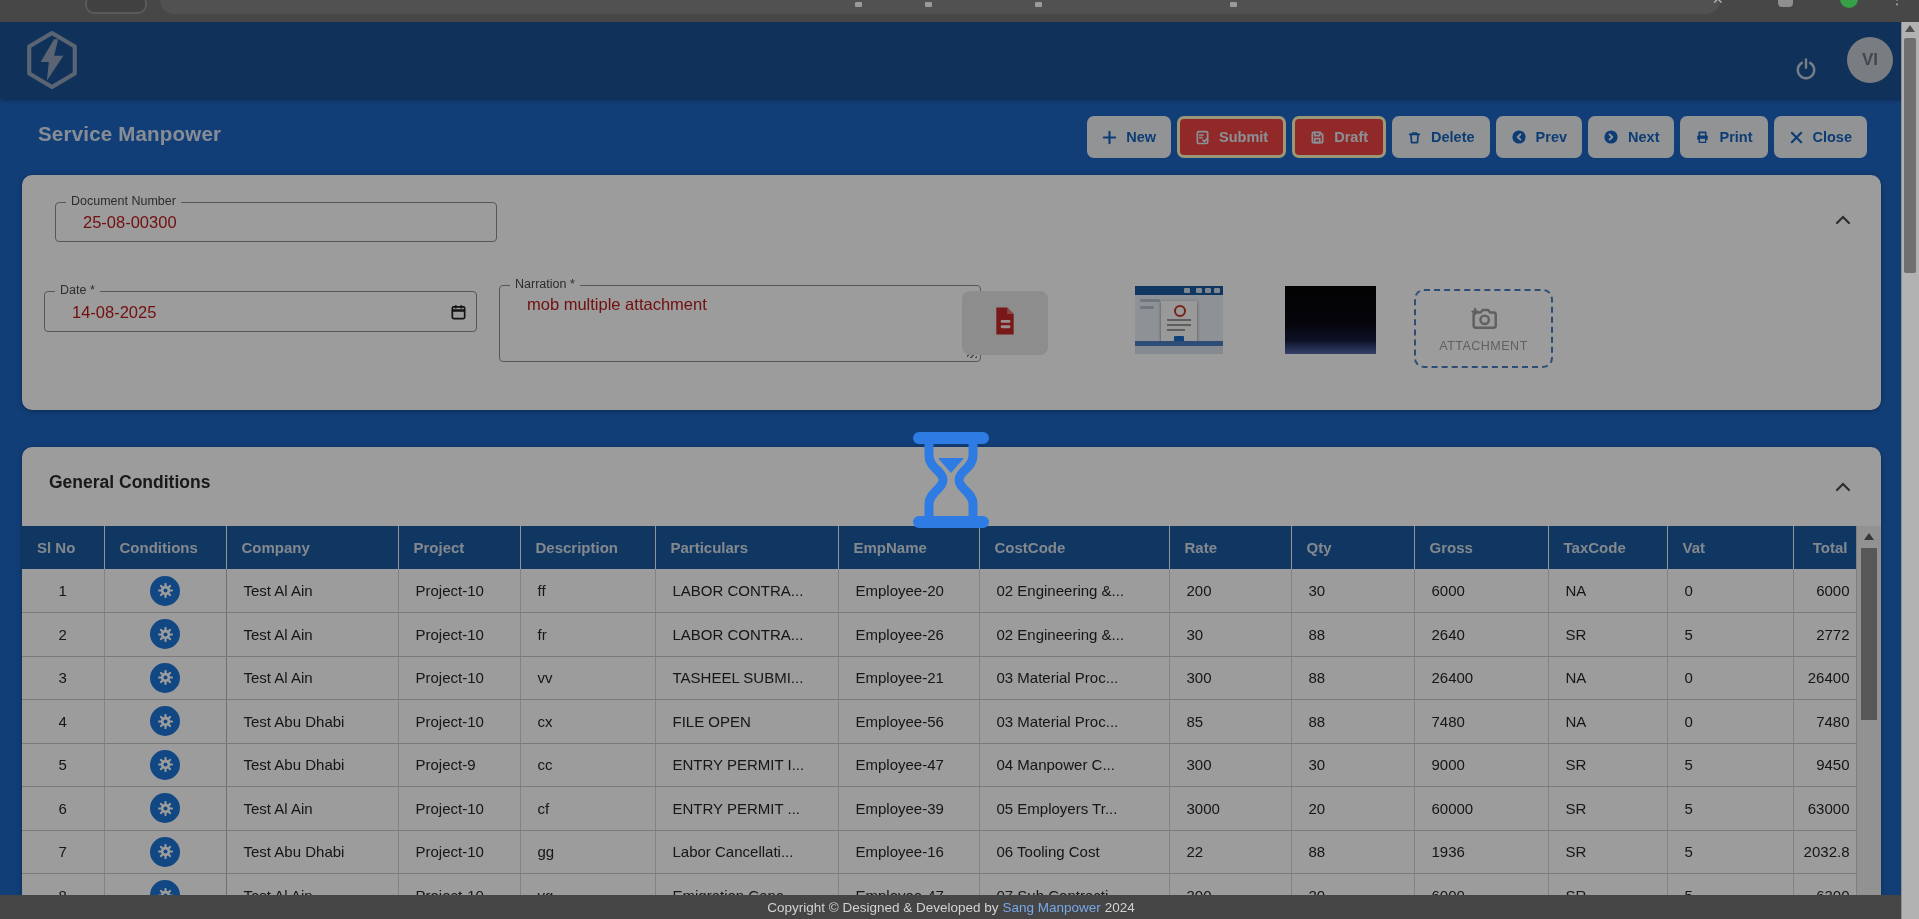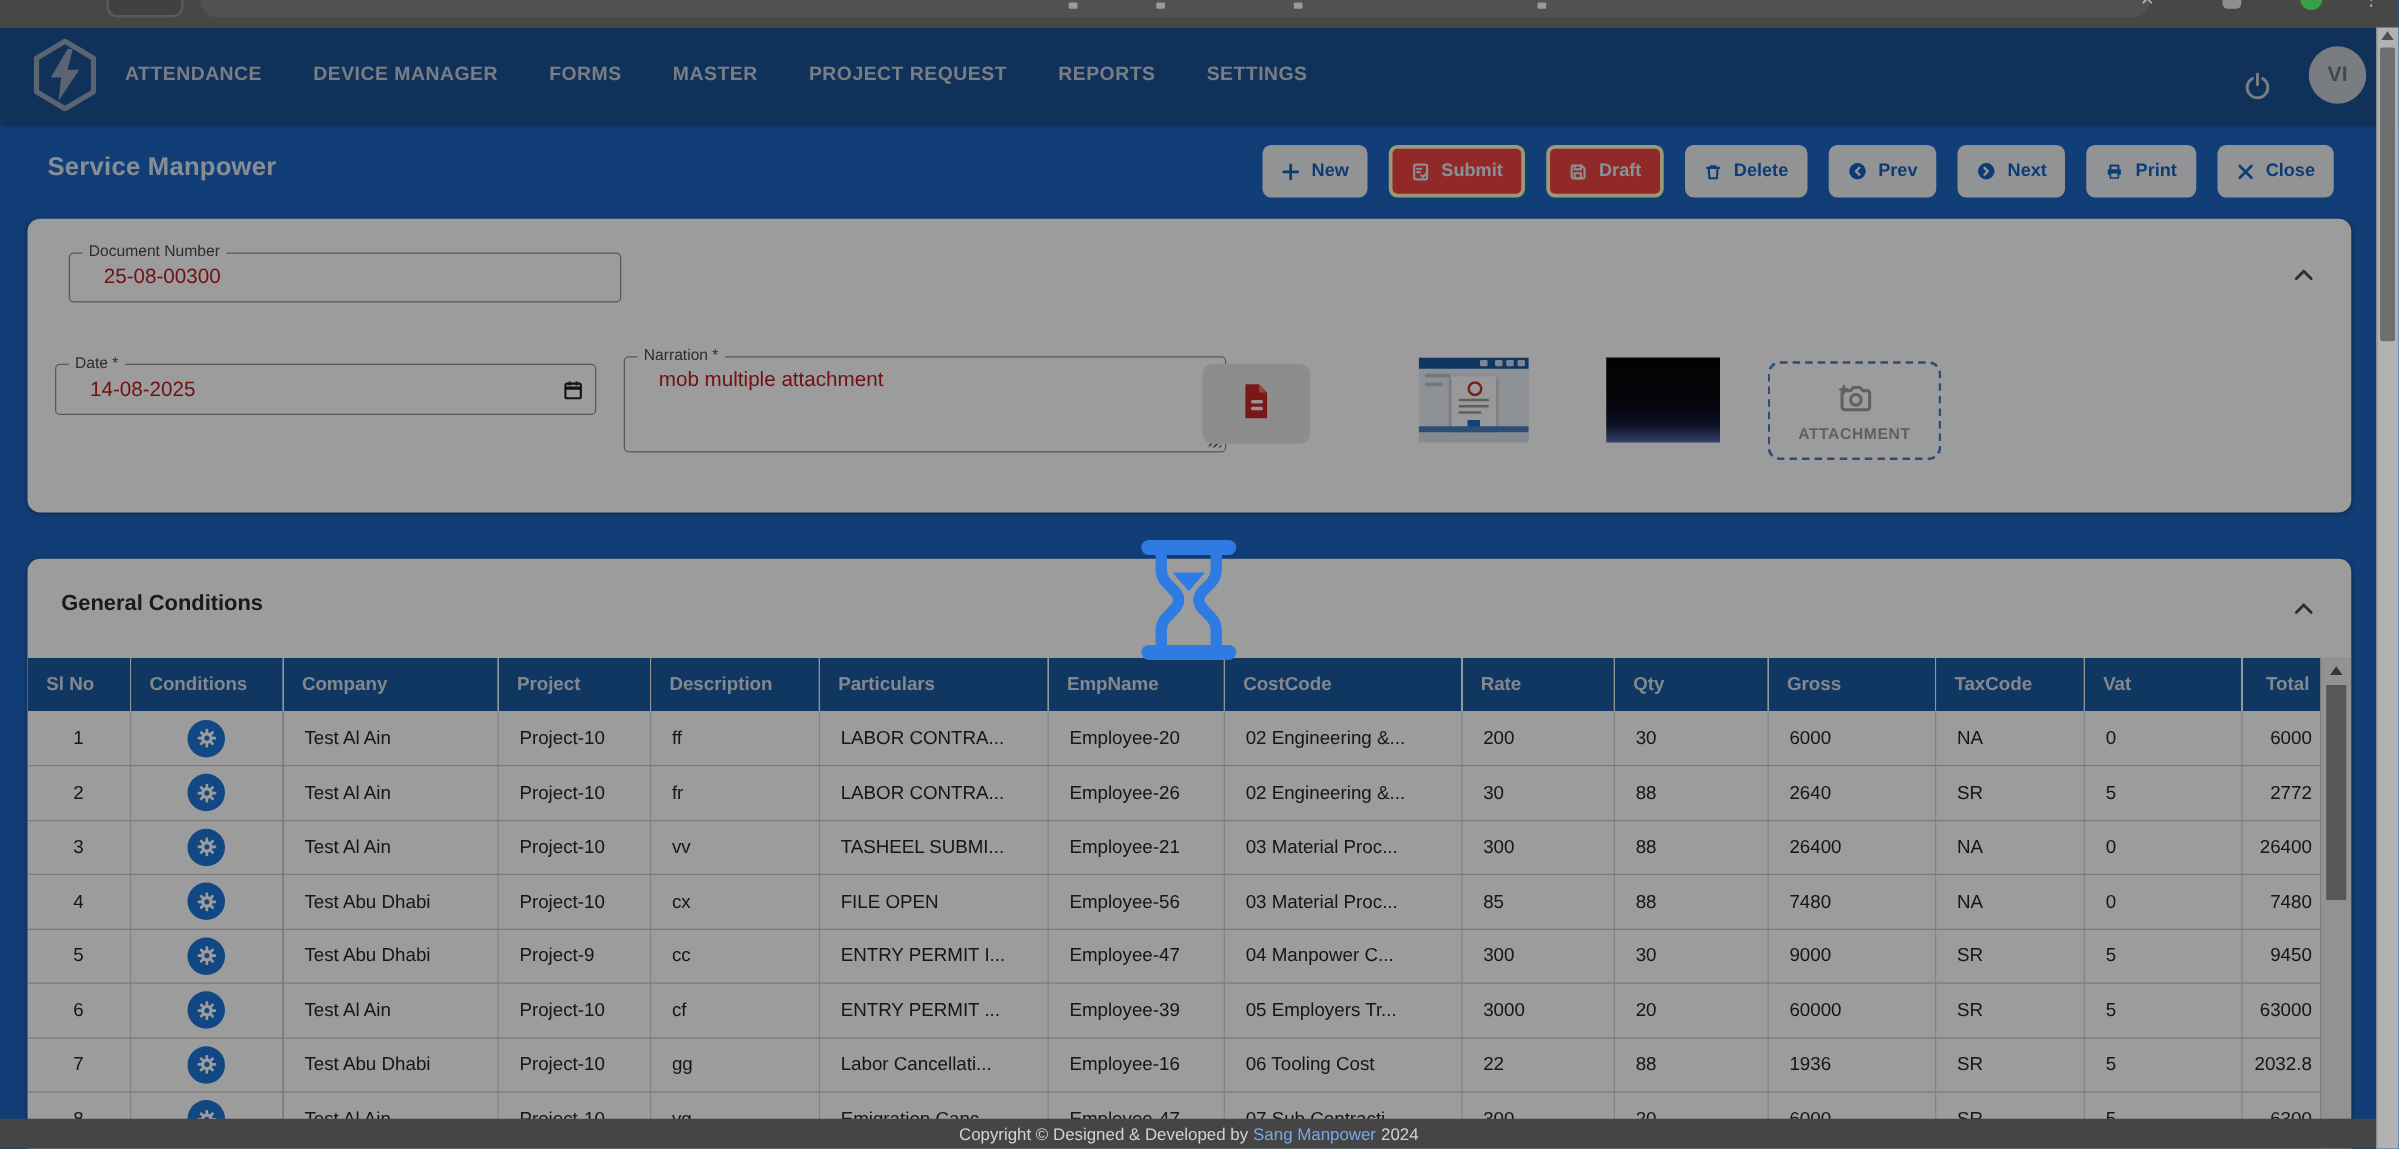--- a/index.html
+++ b/index.html
@@ -26,21 +26,21 @@
   .logo{width:52px;height:58px;flex:0 0 auto}
   .nav-items{display:flex;gap:41px;margin-left:22px}
   .nav-item{font-size:15.5px;font-weight:700;letter-spacing:.4px;color:#c3cedb;text-decoration:none;cursor:pointer;white-space:nowrap}
   .nav-right{margin-left:auto;display:flex;align-items:flex-end;gap:28px}
   .power-btn{background:none;border:none;padding:0;cursor:pointer;line-height:0}
   .avatar{width:46px;height:46px;border-radius:50%;background:#c6cbd1;color:#6e7680;font-weight:700;font-size:17px;
           display:flex;align-items:center;justify-content:center;cursor:pointer}
 
   
   .page-title{position:absolute;left:38px;top:122px;margin:0;font-size:20.5px;font-weight:700;color:#dbe6f2;letter-spacing:.2px}
-  .actions{position:absolute;top:116px;right:52px;display:flex;gap:17px;height:42px}
+  .actions{position:absolute;top:116px;right:52px;display:flex;gap:6px;height:42px}
   .abtn{display:flex;align-items:center;gap:9px;padding:0 15px;border-radius:7px;border:none;cursor:pointer;
         font-family:"Liberation Sans",sans-serif;font-size:14.5px;font-weight:700}
   .abtn.light{background:#eef1f4;color:#1663c0}
   .abtn.primary{background:#ef4444;color:#e4ebf4;border:3px solid #fef9c3}
   .bicon{line-height:0;display:flex}
 
   
   .card{position:absolute;left:22px;width:1859px;background:#ffffff;border-radius:10px;box-shadow:0 1px 5px rgba(0,0,0,.35)}
   .card1{top:175px;height:235px}
   .card2{top:447px;height:472px;border-radius:10px 10px 0 0;overflow:hidden}
@@ -65,21 +65,21 @@
   .t1-line{position:absolute;left:5px;height:3px;background:#b7c3d2;border-radius:1px}
   .t1-dialog{position:absolute;left:26px;top:15px;width:36px;height:45px;background:#fbfbfb;box-shadow:0 1px 3px rgba(0,0,0,.45)}
   .t1-dcirc{position:absolute;left:13px;top:4px;width:8px;height:8px;border:2px solid #c0392b;border-radius:50%}
   .t1-dline{position:absolute;left:6px;height:2px;background:#9a9a9a}
   .t1-dbtn{position:absolute;left:13px;bottom:4px;width:10px;height:6px;background:#1b6ac9;border-radius:1px}
   .t1-row1{position:absolute;left:0;bottom:8px;width:100%;height:5px;background:#4a7fc1}
   .t1-row2{position:absolute;left:0;bottom:0;width:100%;height:8px;background:#dce4ee}
   .thumb2{left:1263px;width:91px;background:linear-gradient(180deg,#060606 0%,#090912 55%,#141c3e 80%,#40508c 93%,#5a6aa8 100%)}
   .attach-box{position:absolute;left:1392px;top:114px;width:139px;height:79px;border:2px dashed #4a7fc1;border-radius:10px;
               box-sizing:border-box;display:flex;flex-direction:column;align-items:center;justify-content:center;gap:5px;cursor:pointer;background:#fff}
-  .attach-label{font-size:12.5px;font-weight:700;color:#9e9e9e;letter-spacing:.5px}
+  .attach-label{font-size:12.5px;font-weight:400;color:#9e9e9e;letter-spacing:.5px}
 
   
   .section-title{position:absolute;left:27px;top:25px;margin:0;font-size:17.5px;font-weight:700;color:#2b2b2b}
   .gc-table{position:absolute;left:0;top:79px;width:1834px;border-collapse:collapse;table-layout:fixed}
   .gc-table th{background:#1b5aa0;color:#d6dee9;font-size:15px;font-weight:700;text-align:left;
                height:43px;padding:0 0 0 15px;border-right:1px solid rgba(215,227,240,.35);overflow:hidden;white-space:nowrap}
   .gc-table th.right{text-align:right;padding:0 8px 0 0}
   .gc-table td{height:43.5px;font-size:15px;color:#262626;background:#fff;border-bottom:1px solid #c8c8c8;
                border-right:1px solid #d6d6d6;padding:0 4px 0 17px;overflow:hidden;white-space:nowrap;box-sizing:border-box}
   .gc-table td.center{text-align:center;padding:0}
@@ -121,29 +121,20 @@
   <div class="bs-thumb"></div>
 </div>
 
 <div class="navbar">
   <span class="logo">
     <svg width="52" height="58" viewBox="0 0 50 56">
       <polygon points="25,2 47,15 47,41 25,54 3,41 3,15" fill="none" stroke="#93a4bb" stroke-width="4" stroke-linejoin="round"></polygon>
       <path d="M27 8 L14 30 h8 L20 48 L36 24 h-9 L31 8 z" fill="#93a4bb"></path>
     </svg>
   </span>
-  <nav class="nav-items">
-      <a class="nav-item">ATTENDANCE</a>
-      <a class="nav-item">DEVICE MANAGER</a>
-      <a class="nav-item">FORMS</a>
-      <a class="nav-item">MASTER</a>
-      <a class="nav-item">PROJECT REQUEST</a>
-      <a class="nav-item">REPORTS</a>
-      <a class="nav-item">SETTINGS</a>
-    </nav>
   <div class="nav-right">
     <button class="power-btn">
       <svg width="26" height="26" viewBox="0 0 24 24" fill="none" stroke="#c3cedb" stroke-width="2.2" stroke-linecap="round">
         <path d="M8.2 5.4a7.6 7.6 0 1 0 7.6 0"></path>
           <line x1="12" y1="2.2" x2="12" y2="10"></line>
       </svg>
     </button>
     <div class="avatar">VI</div>
   </div>
 </div>

